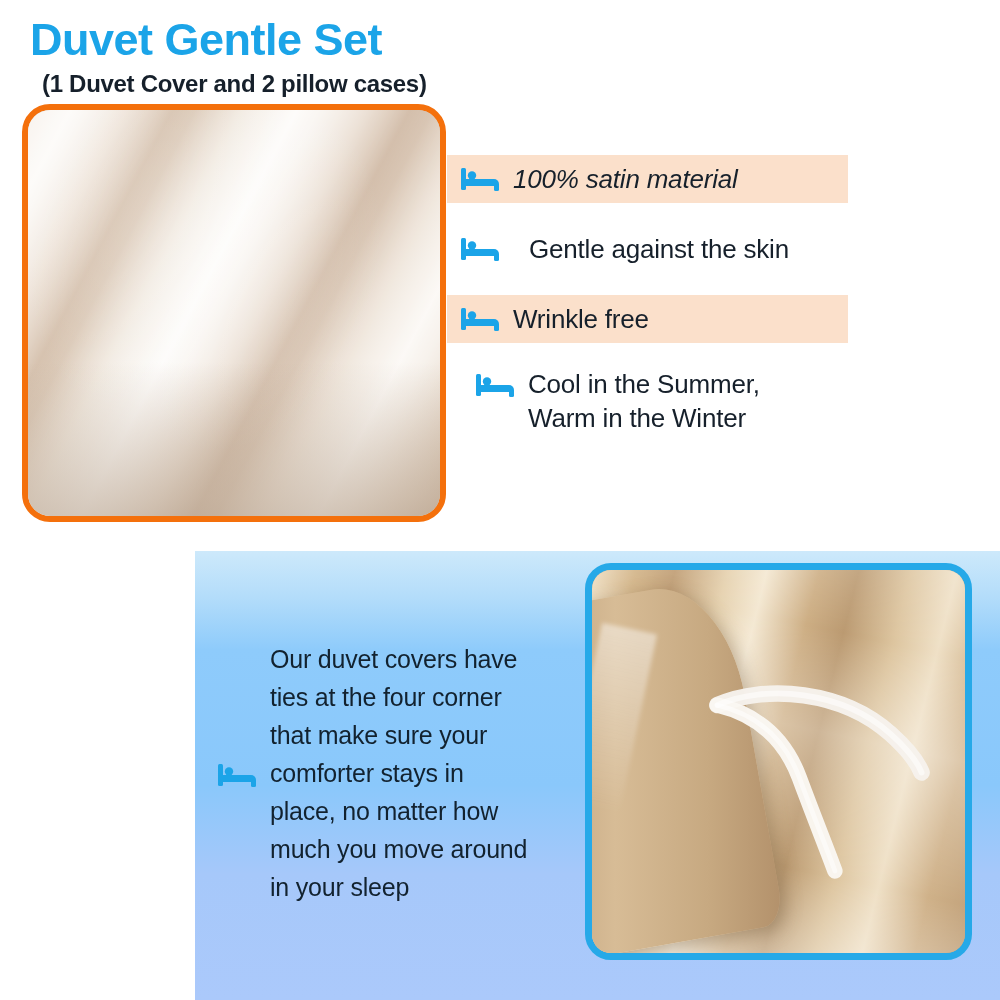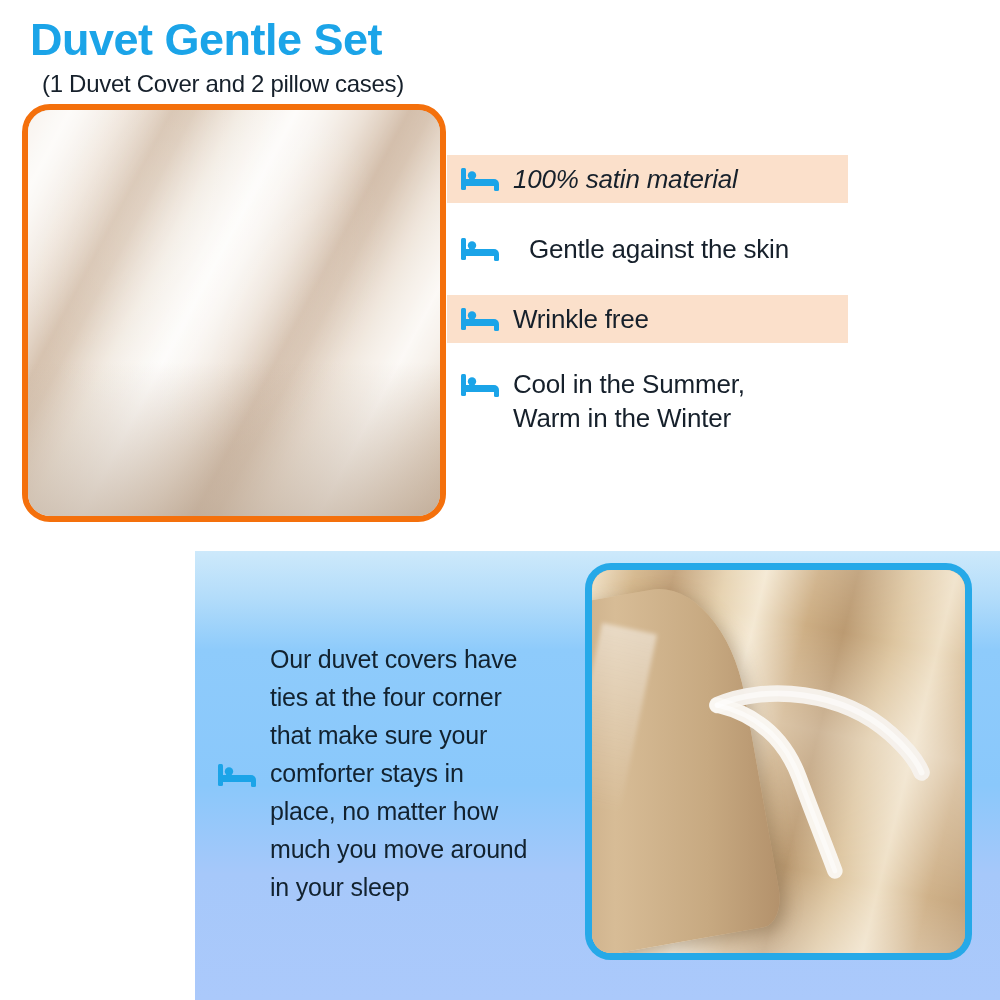--- a/index.html
+++ b/index.html
@@ -30,21 +30,21 @@
     color: #1BA4E8;
     line-height: 1.05;
     white-space: nowrap;
   }
   #subtitle {
     position: absolute;
     left: 42px;
     top: 70px;
     width: 600px;
     font-size: 24px;
-    font-weight: normal;
+    font-weight: bold;
     color: #16202b;
     letter-spacing: -0.3px;
     white-space: nowrap;
   }
 
   
   #fabric-photo {
     position: absolute;
     left: 22px;
     top: 104px;
@@ -287,21 +287,21 @@
       <svg class="bed-svg" viewBox="0 0 40 28" xmlns="http://www.w3.org/2000/svg" aria-hidden="true">
         <rect x="0" y="3" width="5" height="22" rx="1.5" fill="#1BA4E8"></rect>
         <circle cx="11" cy="10.5" r="4.2" fill="#1BA4E8"></circle>
         <path d="M5 14 H33 a5 5 0 0 1 5 5 v2 H5 z" fill="#1BA4E8"></path>
         <rect x="33" y="19" width="5" height="7" rx="1.5" fill="#1BA4E8"></rect>
       </svg>
     </span>
     <span class="feature-text">Wrinkle free</span>
   </div>
 
-  <div class="feature-row" style="top:367px;">
+  <div class="feature-row" style="top:367px;margin-left:15px;">
     <span class="feature-icon" style="margin-top:4px;">
       <svg class="bed-svg" viewBox="0 0 40 28" xmlns="http://www.w3.org/2000/svg" aria-hidden="true">
         <rect x="0" y="3" width="5" height="22" rx="1.5" fill="#1BA4E8"></rect>
         <circle cx="11" cy="10.5" r="4.2" fill="#1BA4E8"></circle>
         <path d="M5 14 H33 a5 5 0 0 1 5 5 v2 H5 z" fill="#1BA4E8"></path>
         <rect x="33" y="19" width="5" height="7" rx="1.5" fill="#1BA4E8"></rect>
       </svg>
     </span>
     <span class="feature-text">Cool in the Summer,
 Warm in the Winter</span>

